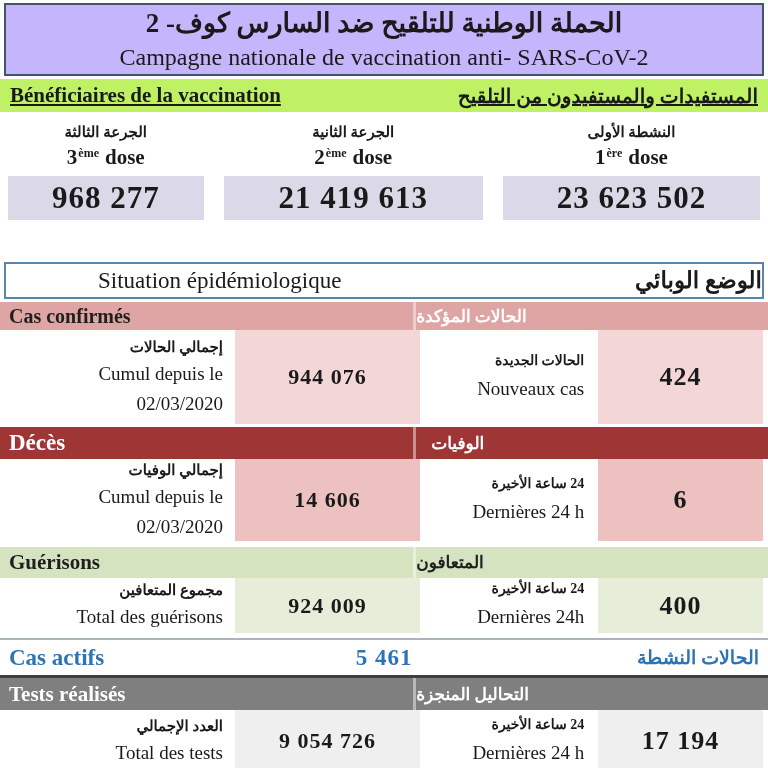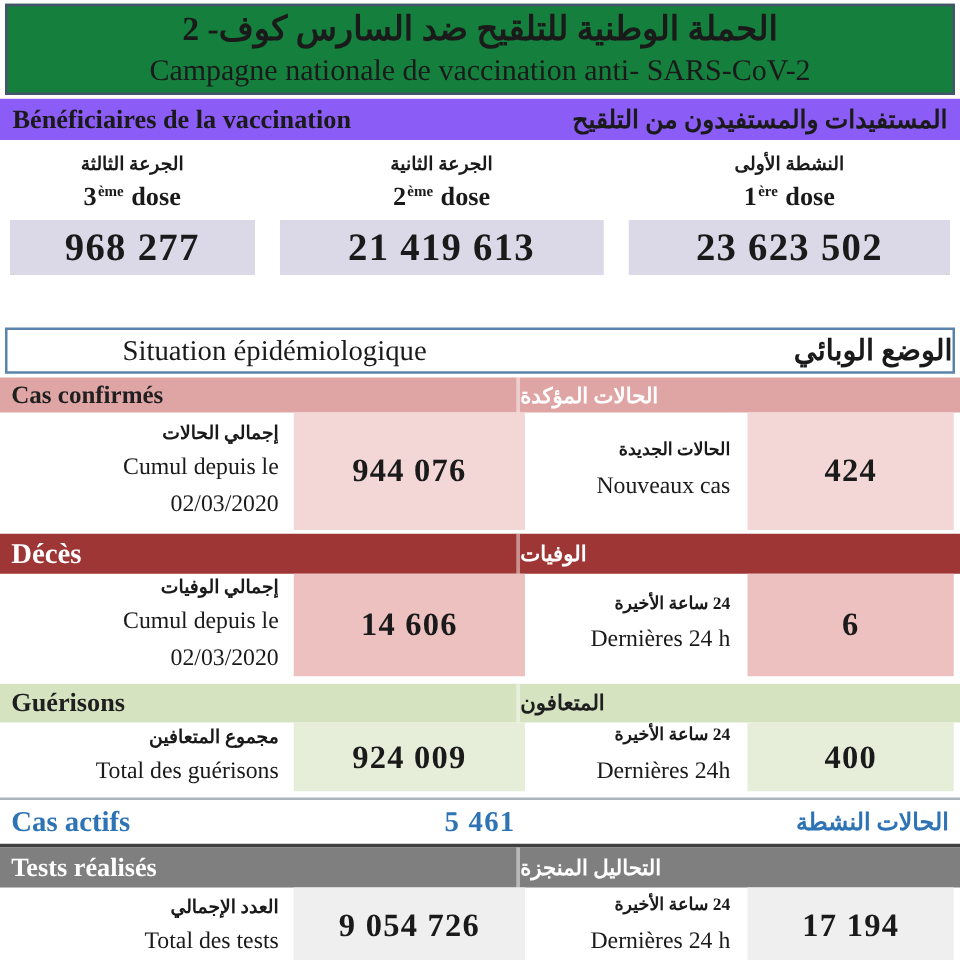--- a/index.html
+++ b/index.html
@@ -4,29 +4,29 @@
 <style>
   html,body{margin:0;padding:0;}
   body{
     width:768px;height:768px;overflow:hidden;background:#ffffff;
     font-family:"Liberation Serif","DejaVu Serif",serif;color:#1a1a1a;
   }
   .page{width:768px;height:768px;position:relative;background:#fff;}
 
   
   .title-box{
-    margin:3px 4px 0 4px;border:2px solid #44546a;background:#15803d;
+    margin:3px 4px 0 4px;border:2px solid #44546a;background:#c4b5fd;
     height:69px;display:flex;flex-direction:column;justify-content:center;align-items:center;
   }
   .title-ar{font-size:27px;font-weight:bold;direction:rtl;line-height:1.2;}
   .title-fr{font-size:24px;line-height:1.2;margin-top:3px;}
 
   .blue-bar{
-    margin-top:3px;background:#8b5cf6;height:33px;
-    display:flex;justify-content:space-between;align-items:center;padding:0 10px;
+    margin-top:3px;background:#bef264;height:33px;
+    display:flex;justify-content:space-between;align-items:center;padding:0 10px;text-decoration:underline;
   }
   .blue-bar .fr{font-size:21px;font-weight:bold;}
   .blue-bar .ar{font-size:20px;font-weight:bold;direction:rtl;}
 
   
   .doses{display:flex;gap:20px;padding:6px 8px 0 8px;}
   .dose-col{display:flex;flex-direction:column;align-items:center;}
   .dose-col.c1{flex:0 0 26%;}
   .dose-col.c2{flex:0 0 34.5%;}
   .dose-col.c3{flex:1;}
@@ -51,39 +51,39 @@
   
   .cat-bar{display:flex;align-items:stretch;margin-top:3px;}
   .cat-bar .bar-left{flex:0 0 53.8%;display:flex;align-items:center;padding-left:9px;box-sizing:border-box;}
   .cat-bar .bar-right{flex:1;display:flex;align-items:center;justify-content:flex-end;
     padding-right:9px;border-left:3px solid rgba(255,255,255,0.45);box-sizing:border-box;direction:rtl;}
   .confirmed .cat-bar{background:#dfa5a5;height:28px;}
   .confirmed .cat-bar .bar-left{font-size:20px;font-weight:bold;color:#1f1f1f;}
   .confirmed .cat-bar .bar-right{font-size:17px;font-weight:bold;color:#ffffff;}
   .deaths .cat-bar{background:#9e3636;height:32px;}
   .deaths .cat-bar .bar-left{font-size:23px;font-weight:bold;color:#ffffff;border-radius:16px;}
-  .deaths .cat-bar .bar-right{font-size:17px;font-weight:bold;color:#ffffff;}
+  .deaths .cat-bar .bar-right{font-size:17px;font-weight:bold;color:#ffffff;padding-left:15px;}
   .recovered .cat-bar{background:#d6e3c1;height:31px;margin-top:6px;}
   .recovered .cat-bar .bar-left{font-size:21px;font-weight:bold;color:#1f1f1f;}
   .recovered .cat-bar .bar-right{font-size:17px;font-weight:bold;color:#1f1f1f;}
   .tests .cat-bar{background:#7f7f7f;height:32px;margin-top:0;}
   .tests .cat-bar .bar-left{font-size:21px;font-weight:bold;color:#ffffff;}
   .tests .cat-bar .bar-right{font-size:17px;font-weight:bold;color:#ffffff;}
 
   
   .data-row{display:flex;align-items:stretch;}
   .cell-label{
     flex:0 0 30.6%;display:flex;flex-direction:column;justify-content:center;align-items:flex-end;
     padding-right:12px;box-sizing:border-box;line-height:1.55;
   }
   .cell-label .lab-ar{font-size:15px;font-weight:bold;direction:rtl;}
   .cell-label .lab-fr,.cell-label .lab-date{font-size:19px;}
   .cell-value{
     flex:0 0 24.1%;display:flex;align-items:center;justify-content:center;
-    font-size:26px;font-weight:bold;letter-spacing:1px;
+    font-size:22px;font-weight:bold;letter-spacing:1px;
   }
   .cell-label2{
     flex:0 0 22.6%;display:flex;flex-direction:column;justify-content:center;align-items:flex-end;
     padding-right:14px;box-sizing:border-box;line-height:1.7;margin-left:0.6%;
   }
   .cell-label2 .lab-ar{font-size:14px;font-weight:bold;direction:rtl;}
   .cell-label2 .lab-fr{font-size:19px;}
   .cell-value2{
     flex:1;display:flex;align-items:center;justify-content:center;
     font-size:26px;font-weight:bold;letter-spacing:1px;margin-right:5px;

